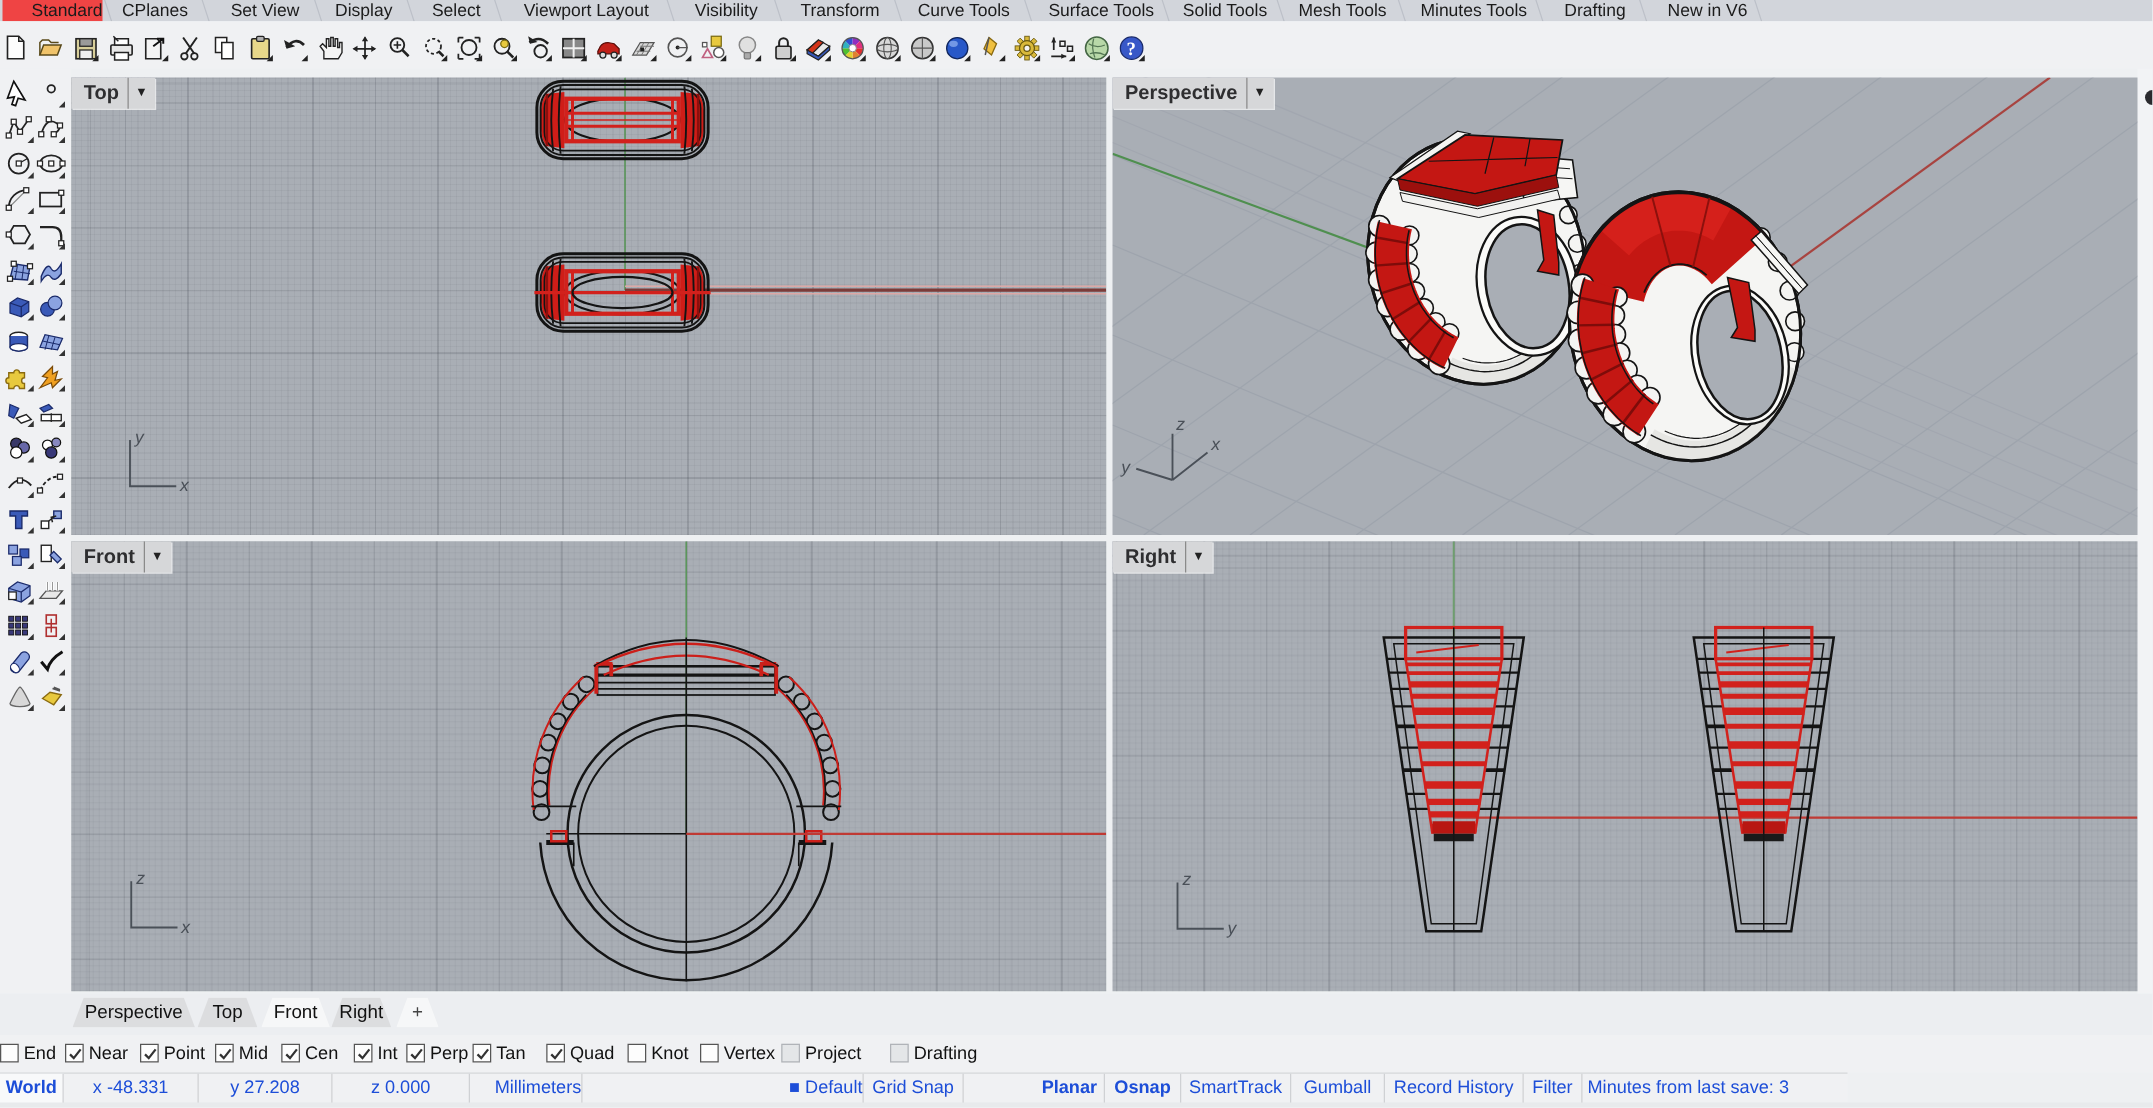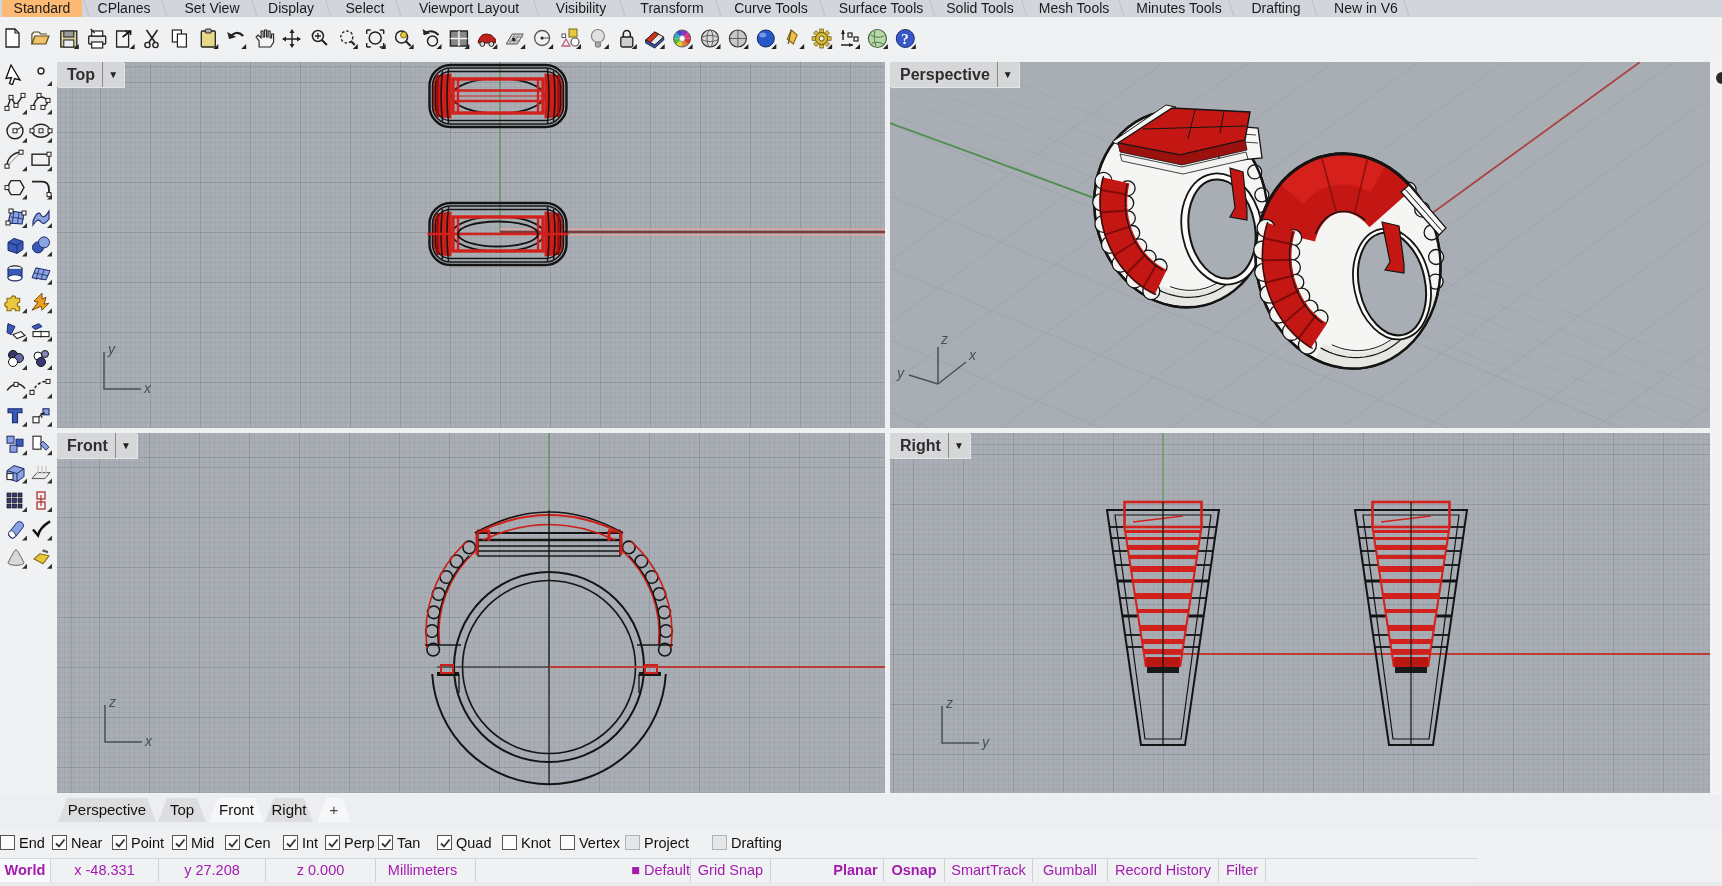--- a/index.html
+++ b/index.html
@@ -4,21 +4,21 @@
 <style>
 html,body{margin:0;padding:0;width:1722px;height:886px;overflow:hidden;
  font-family:"Liberation Sans",sans-serif;background:#f0f1f3;}
 *{box-sizing:border-box;}
 .abs{position:absolute;}
 #stage{position:relative;width:1722px;height:886px;background:#eef0f2;}
 
 #menubar{left:0;top:0;width:1722px;height:17px;background:#d2d5db;}
 #menubar .mt{position:absolute;top:0;height:17px;font-size:14px;color:#1b1b1b;
  line-height:16px;text-align:center;}
-#menubar .sel{background:#fdba74;}
+#menubar .sel{background:#ef4444;text-align:right;}
 
 #toolbar{left:0;top:17px;width:1722px;height:38px;background:#f0f1f3;}
 
 #sidebar{left:0;top:55px;width:57px;height:740px;background:#f0f1f3;}
 
 .vp{position:absolute;overflow:hidden;}
 .vplabel{position:absolute;left:0;top:0;height:25px;background:#d6d7d9;
  color:#2e2e30;font-weight:bold;font-size:16px;line-height:25px;
  padding:0 6px 0 10px;box-shadow:1px 1px 0 rgba(255,255,255,.7);}
 .vplabel .dd{display:inline-block;border-left:1px solid #8a8a8a;margin-left:7px;
@@ -38,21 +38,21 @@
 
 #osnap{left:0;top:828px;width:1722px;height:30px;background:#f0f1f3;
  font-size:14.5px;color:#111;}
 .os{position:absolute;top:6px;height:20px;line-height:19px;}
 .cb{position:absolute;top:7px;width:15px;height:15px;background:#fdfdfd;
  border:1px solid #555;}
 .cb.gray{background:#e4e6e8;border-color:#b0b3b8;}
 .cb svg{position:absolute;left:0;top:0;}
 
 #status{left:0;top:858px;width:1478px;height:24px;background:#f0f1f3;
- font-size:14.5px;color:#a21caf;border-top:1px solid #d5d7da;}
+ font-size:14.5px;color:#1d4ed8;border-top:1px solid #d5d7da;}
 #status .cell{position:absolute;top:0;height:24px;line-height:23px;text-align:center;
  border-right:1px solid #cfd1d4;}
 #statusbtm{left:0;top:882px;width:1722px;height:4px;background:#e8eaec;}
 .b{font-weight:bold;}
 </style>
 </head>
 <body>
 <div id="stage">
 
   <div class="abs" id="menubar">
@@ -741,25 +741,26 @@
       <div class="os" style="left:644px;">Project</div>
       <div class="cb gray" style="left:712px;"></div>
       <div class="os" style="left:731px;">Drafting</div>
     </div>
 
   <div class="abs" id="status">
       <div class="cell b" style="left:0px;width:51px;background:#f8f9fa;">World</div>
       <div class="cell" style="left:51px;width:108px;">x -48.331</div>
       <div class="cell" style="left:159px;width:107px;">y 27.208</div>
       <div class="cell" style="left:266px;width:110px;">z 0.000</div>
-      <div class="cell" style="left:370px;width:106px;">Millimeters</div>
+      <div class="cell" style="left:360px;width:106px;text-align:right;">Millimeters</div>
       <div class="cell" style="left:482px;width:209px;text-align:right;padding-left:6px;">■ Default</div>
       <div class="cell" style="left:691px;width:80px;">Grid Snap</div>
       <div class="cell b" style="left:771px;width:57px;margin-top:34px;">Ortho</div>
       <div class="cell b" style="left:828px;width:56px;">Planar</div>
       <div class="cell b" style="left:884px;width:61px;">Osnap</div>
       <div class="cell" style="left:945px;width:88px;">SmartTrack</div>
       <div class="cell" style="left:1033px;width:75px;">Gumball</div>
       <div class="cell" style="left:1108px;width:111px;">Record History</div>
       <div class="cell" style="left:1219px;width:47px;">Filter</div>
+      <div class="cell" style="left:1266px;width:456px;text-align:left;padding-left:4px;border-right:none;">Minutes from last save: 3</div>
     </div>
   <div class="abs" id="statusbtm"></div>
 </div>
 
 </body></html>

